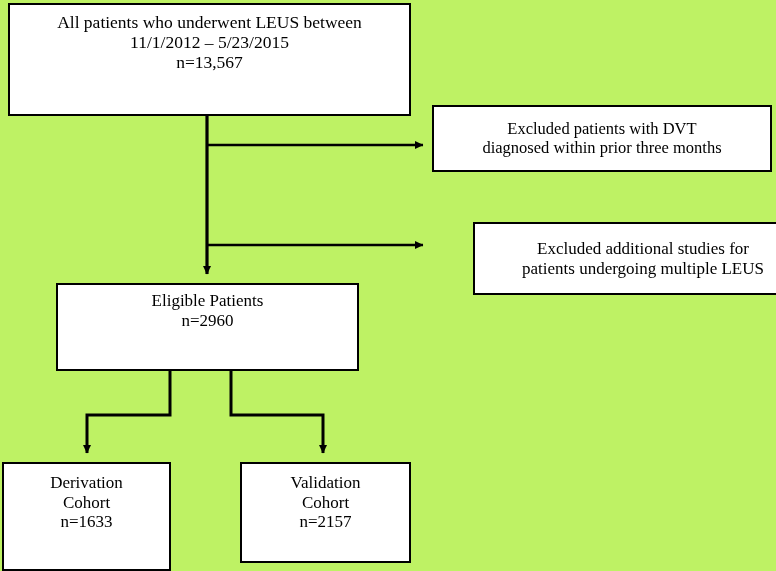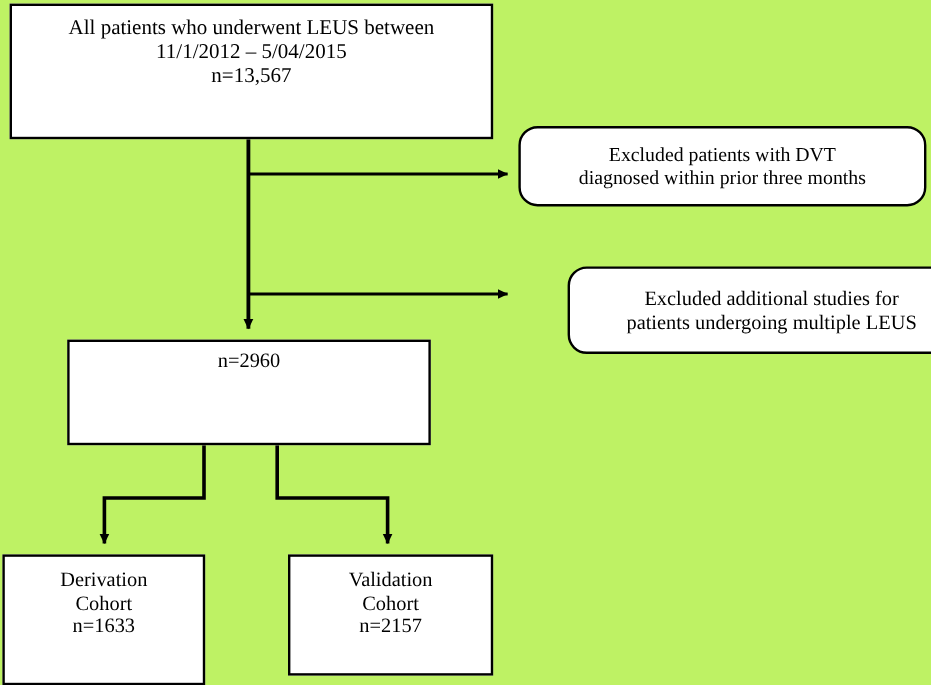--- a/index.html
+++ b/index.html
@@ -32,21 +32,21 @@
     border: 2px solid #000000;
     display: flex;
     flex-direction: column;
     align-items: center;
     z-index: 2;
   }
   .node.rect {
     border-radius: 0;
   }
   .node.rounded {
-    border-radius: 16px;
+    border-radius: 0;
     border-width: 2px;
     justify-content: center;
   }
   .node-line {
     display: block;
     text-align: center;
     white-space: nowrap;
     line-height: 1.15;
   }
 
@@ -99,35 +99,36 @@
 
     <path d="M207,245 L423,245" stroke="#000000" stroke-width="2.6" fill="none" marker-end="url(#arrowhead)"></path>
 
     <path d="M170,371 L170,415 L87,415 L87,453" stroke="#000000" stroke-width="3" fill="none" stroke-linejoin="miter" marker-end="url(#arrowhead)"></path>
 
     <path d="M231,371 L231,415 L323,415 L323,453" stroke="#000000" stroke-width="3" fill="none" stroke-linejoin="miter" marker-end="url(#arrowhead)"></path>
   </svg>
 
   <div class="node rect" id="node-all-patients">
     <span class="node-line">All patients who underwent LEUS between</span>
-    <span class="node-line">11/1/2012 – 5/04/2015</span>
+    <span class="node-line">11/1/2012 – 5/23/2015</span>
     <span class="node-line">n=13,567</span>
   </div>
 
   <div class="node rounded" id="node-excluded-dvt">
     <span class="node-line">Excluded patients with DVT</span>
     <span class="node-line">diagnosed within prior three months</span>
   </div>
 
   <div class="node rounded" id="node-excluded-multiple">
     <span class="node-line">Excluded additional studies for</span>
     <span class="node-line">patients undergoing multiple LEUS</span>
   </div>
 
   <div class="node rect" id="node-eligible">
+    <span class="node-line">Eligible Patients</span>
     <span class="node-line">n=2960</span>
   </div>
 
   <div class="node rect" id="node-derivation">
     <span class="node-line">Derivation</span>
     <span class="node-line">Cohort</span>
     <span class="node-line">n=1633</span>
   </div>
 
   <div class="node rect" id="node-validation">

